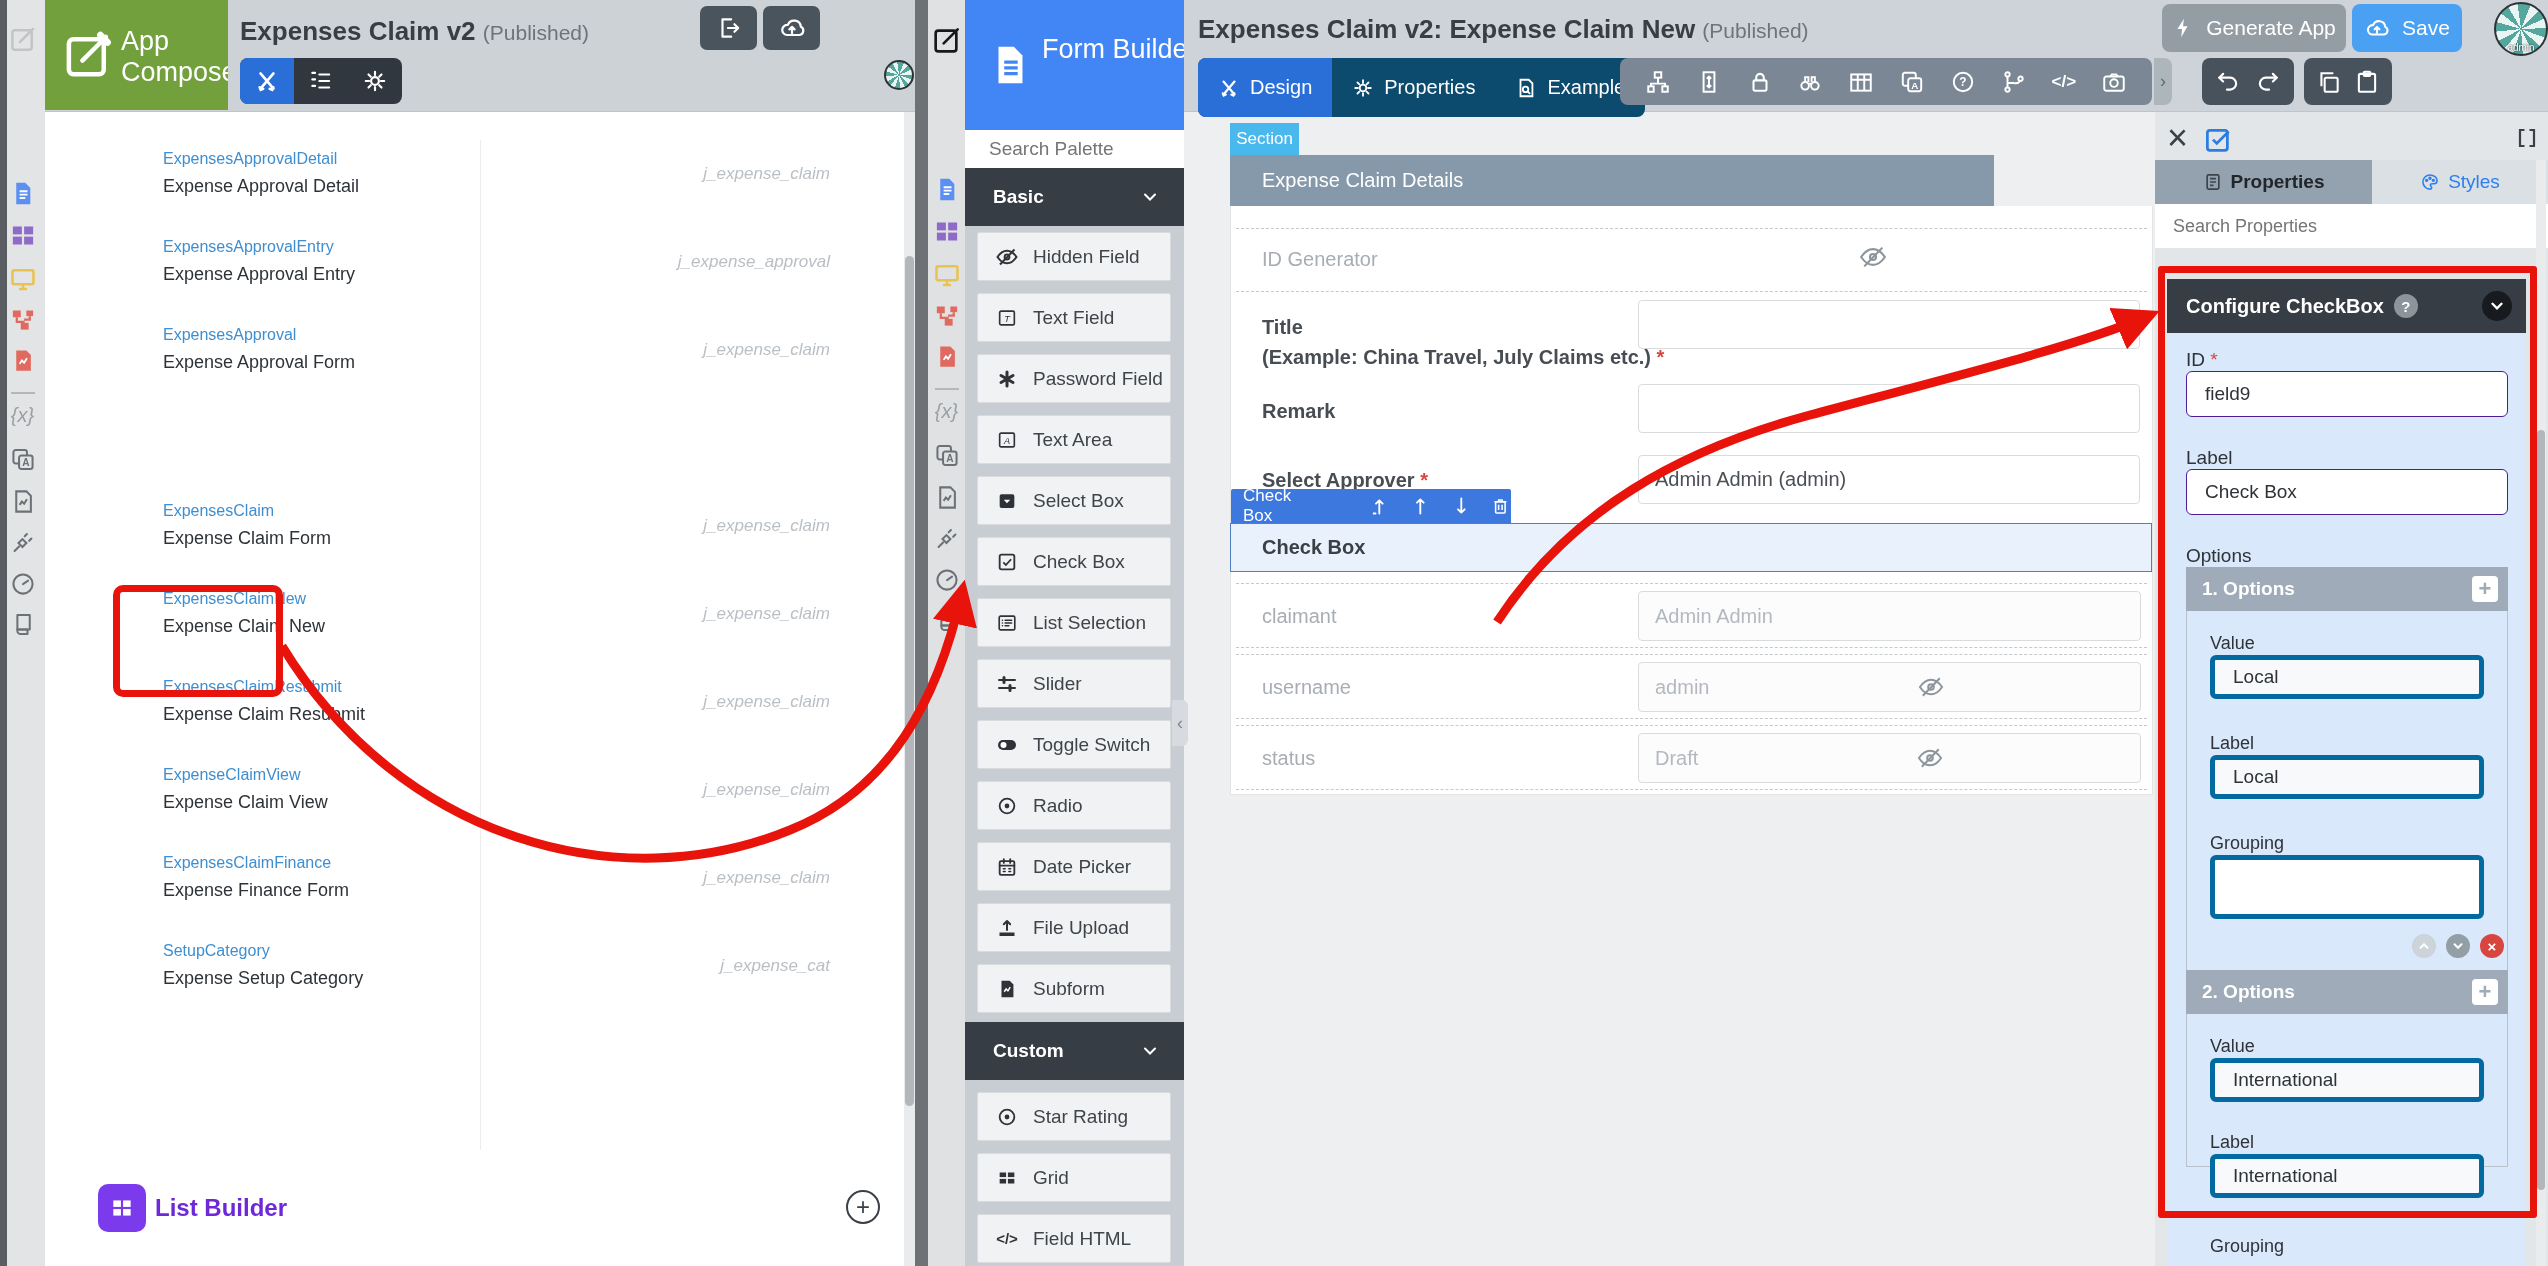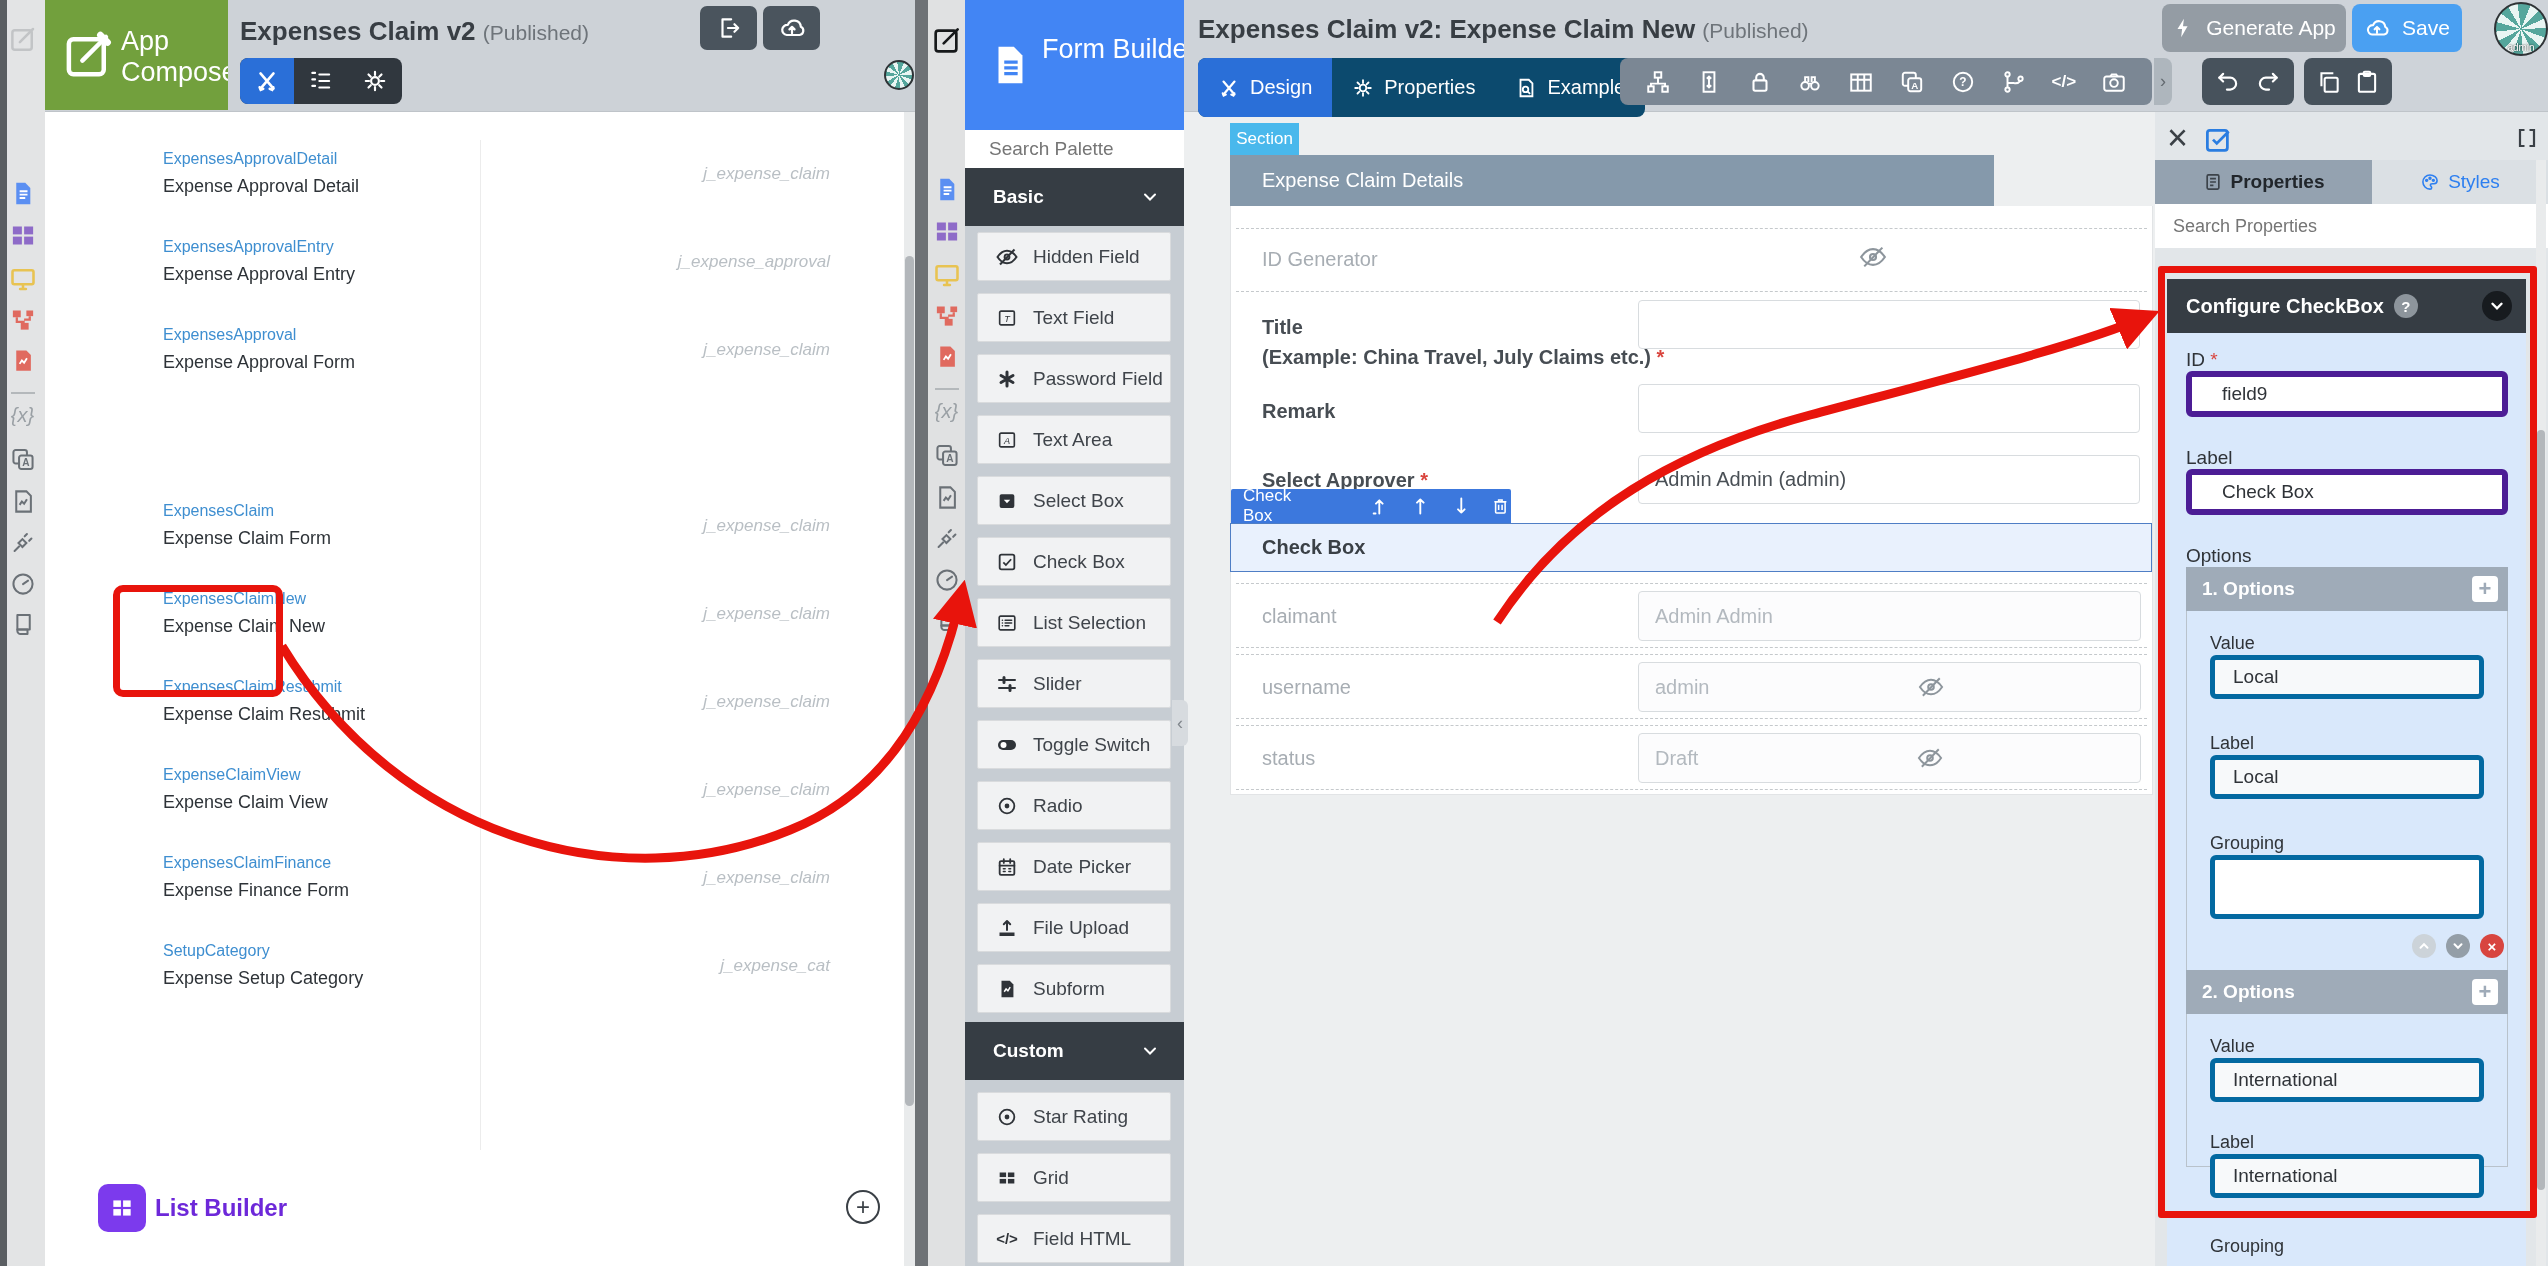--- a/index.html
+++ b/index.html
@@ -72,21 +72,21 @@
   .cb-tool{position:absolute;left:1px;top:366px;width:280px;height:34px;background:#3c78dd;border-radius:2px 2px 0 0;display:flex;align-items:center;color:#fff}
   .cb-row{position:absolute;left:0;top:400px;width:922px;height:49px;background:#e9f1fd;border:1px solid #4f7ec5;display:flex;align-items:center;padding-left:31px;font-size:20px;font-weight:bold;color:#3a4046}
   .eyesl{position:absolute;color:#8d959c}
   
   #props{position:absolute;left:2155px;top:112px;width:393px;height:1154px;background:#e2e6e9}
   .p-tab{position:absolute;top:48px;height:44px;display:flex;align-items:center;justify-content:center;gap:8px;font-size:19px}
   .p-search{position:absolute;left:0;top:92px;width:393px;height:44px;border:none;background:#fff;font-size:18px;padding-left:18px;color:#5a6066;outline:none;font-family:inherit}
   .cfg-head{position:absolute;left:12px;top:167px;width:359px;height:54px;background:#363d44;color:#fff;display:flex;align-items:center}
   .cfg-body{position:absolute;left:12px;top:221px;width:359px;height:933px;background:#d9e8fb}
   .plabel{position:absolute;left:31px;font-size:19px;color:#2f3338}
-  .pinput{position:absolute;left:31px;width:322px;height:46px;border:6px solid #4c1d95;border-radius:6px;background:#fff;font-size:19px;color:#2f3338;padding-left:30px;outline:none;font-family:inherit}
+  .pinput{position:absolute;left:31px;width:322px;height:46px;border:1px solid #4c1d95;border-radius:6px;background:#fff;font-size:19px;color:#2f3338;padding-left:18px;outline:none;font-family:inherit}
   .optwrap{position:absolute;left:31px;width:322px;border:1px solid #b9c2cb}
   .opt-head{position:absolute;left:31px;width:322px;height:44px;background:#9fabb8;color:#fff;display:flex;align-items:center;font-size:19px;font-weight:bold}
   .opt-plus{margin-left:auto;margin-right:10px;width:26px;height:26px;background:#fff;border-radius:4px;color:#9fabb8;font-size:22px;font-weight:bold;display:flex;align-items:center;justify-content:center}
   .olabel{position:absolute;left:55px;font-size:18px;color:#2f3338}
   .oinput{position:absolute;left:55px;width:274px;height:44px;border:5px solid #0369a1;border-radius:6px;background:#f7f9fa;font-size:19px;color:#2f3338;padding-left:18px;outline:none;font-family:inherit}
   .circ{position:absolute;width:24px;height:24px;border-radius:50%;display:flex;align-items:center;justify-content:center;color:#fff}
   .redbox{position:absolute;border:7px solid #e8140c;z-index:40;pointer-events:none}
   
   #overlay{position:absolute;left:0;top:0;width:2548px;height:1266px;z-index:50;pointer-events:none}
 </style>

